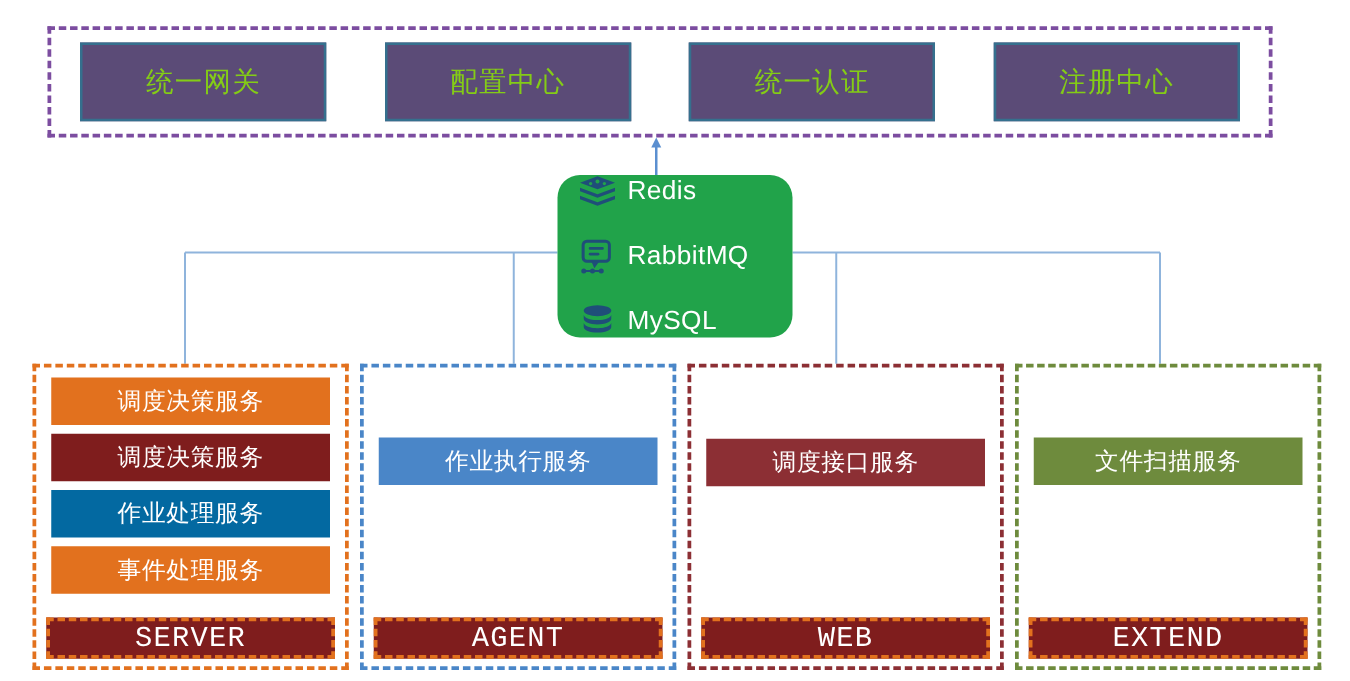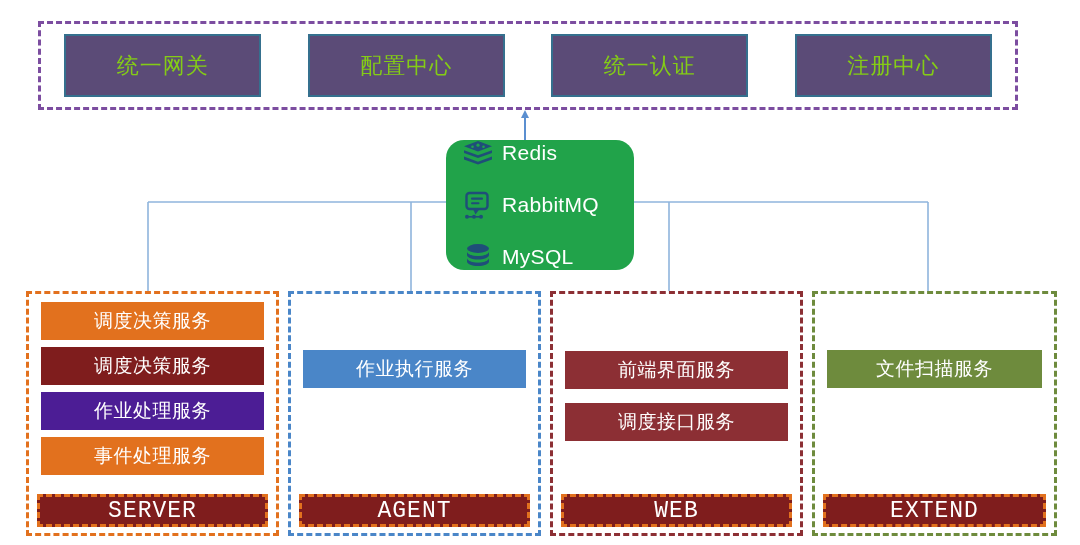--- a/index.html
+++ b/index.html
@@ -157,21 +157,21 @@
   </div>
 
   <div class="module" id="mod-server">
     <div class="body">
       <div class="svc" style="background:#E2711E">
         <span>调度决策服务</span>
       </div>
       <div class="svc" style="background:#7f1d1d">
         <span>调度决策服务</span>
       </div>
-      <div class="svc" style="background:#4c1d95">
+      <div class="svc" style="background:#0369a1">
         <span>作业处理服务</span>
       </div>
       <div class="svc" style="background:#E2711E">
         <span>事件处理服务</span>
       </div>
     </div>
     <div class="footer-wrap">
       <div class="footer">
         <span>SERVER</span>
       </div>
@@ -186,23 +186,20 @@
     </div>
     <div class="footer-wrap">
       <div class="footer">
         <span>AGENT</span>
       </div>
     </div>
   </div>
 
   <div class="module" id="mod-web">
     <div class="body" style="justify-content:flex-start;padding-top:57px;">
-      <div class="svc" style="background:#8C2F34;margin-bottom:14px;">
-        <span>前端界面服务</span>
-      </div>
       <div class="svc" style="background:#8C2F34">
         <span>调度接口服务</span>
       </div>
     </div>
     <div class="footer-wrap">
       <div class="footer">
         <span>WEB</span>
       </div>
     </div>
   </div>

